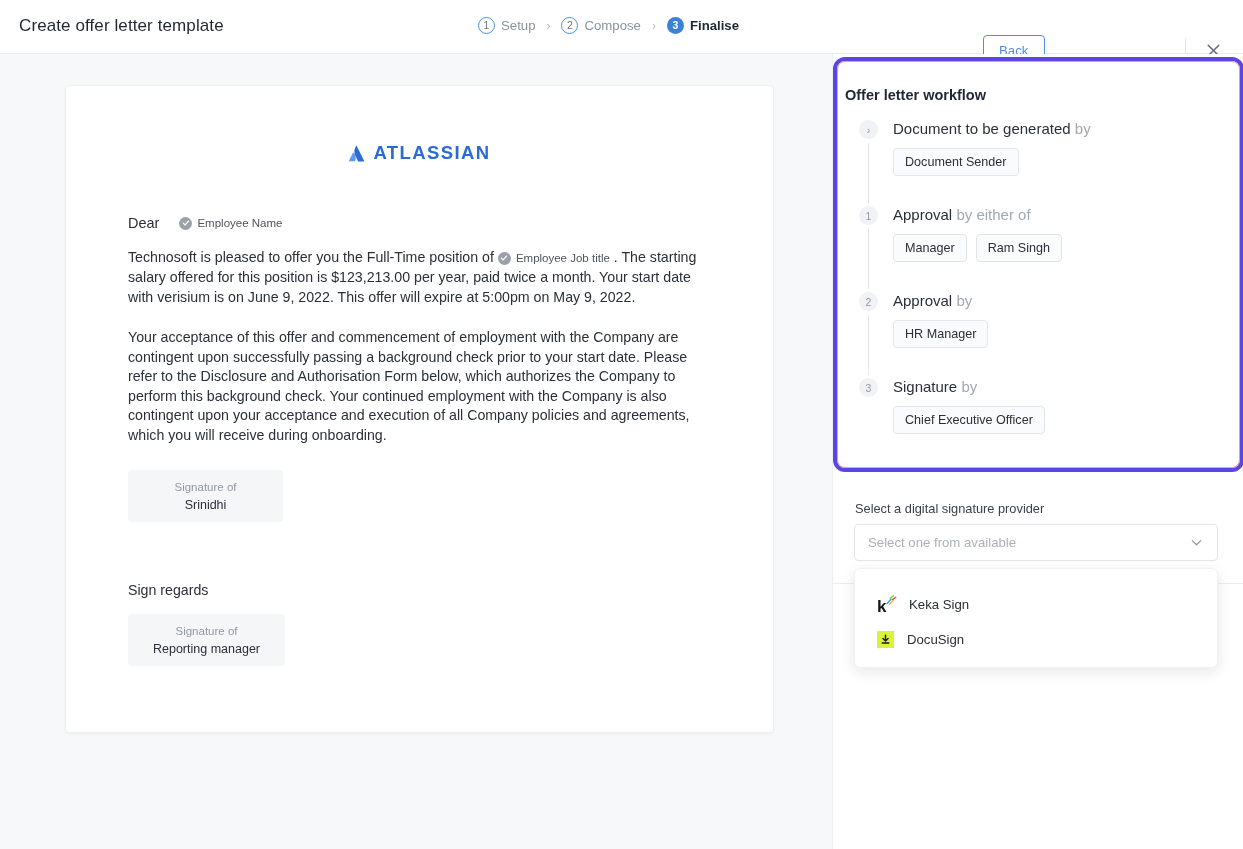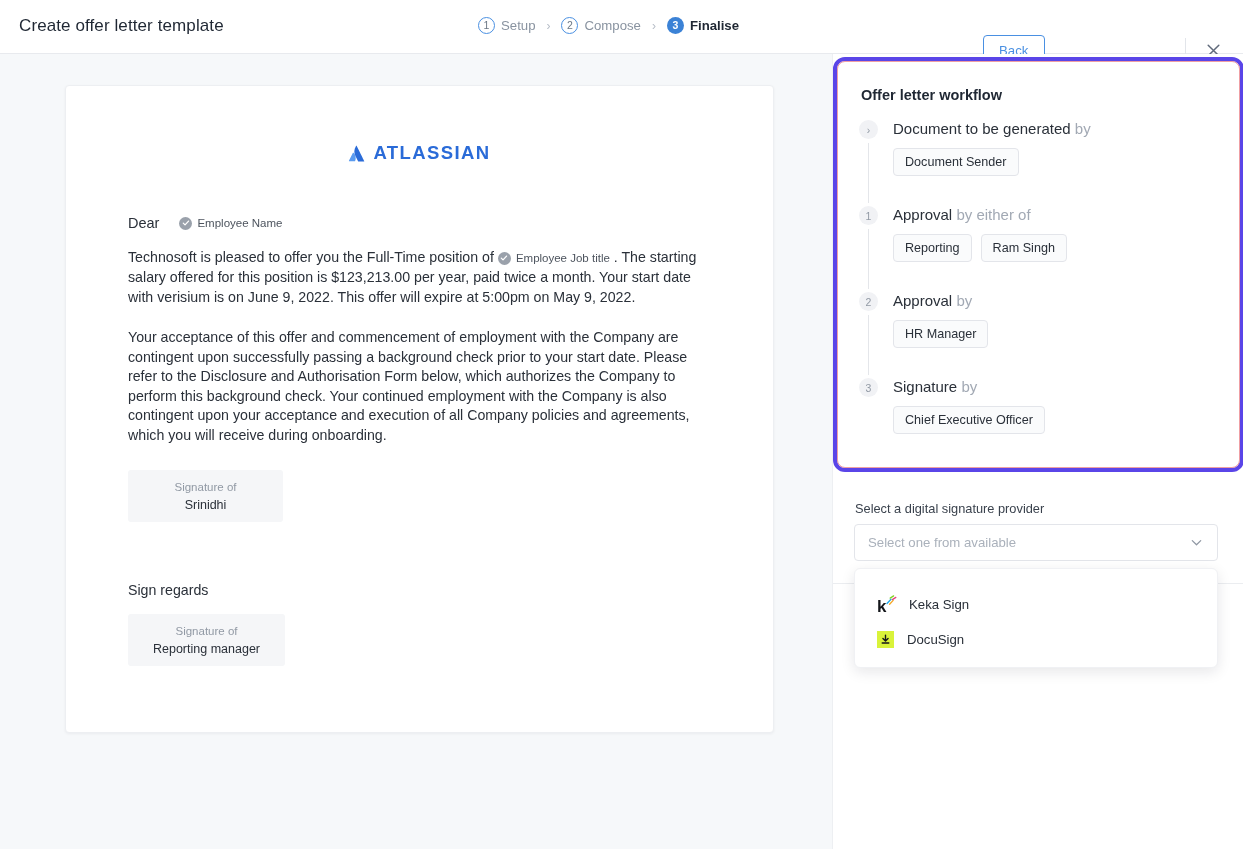--- a/index.html
+++ b/index.html
@@ -120,21 +120,21 @@
     border: 4px solid #5a45e8;
     border-radius: 12px;
     background: #ffffff;
   }
   .wf-highlight::after {
     content: ""; position: absolute; inset: 0;
     border: 1px solid rgba(226,80,90,.55);
     border-radius: 8px; pointer-events: none;
   }
   .wf-title {
-    position: absolute; left: 24px; top: 26px;
+    position: absolute; left: 8px; top: 26px;
     font-size: 14.5px; font-weight: 700; color: #1f2733;
   }
   .wf-steps { position: absolute; left: 22px; top: 58px; width: 370px; }
   .wf-step { position: relative; padding-left: 34px; }
   .wf-marker {
     position: absolute; left: 0; top: 1px;
     width: 19px; height: 19px; border-radius: 50%;
     background: #f1f2f5; color: #9199a4;
     font-size: 10.5px;
     display: flex; align-items: center; justify-content: center;
@@ -308,21 +308,21 @@
         </div>
 
         <div class="wf-step" style="padding-bottom:29px;">
           <div class="wf-marker">1</div>
           <div class="wf-line"></div>
           <div class="wf-head">
             <span>Approval</span>
             <span class="muted">by either of</span>
           </div>
           <div class="wf-chips">
-            <span class="chip">Reporting</span>
+            <span class="chip">Manager</span>
             <span class="chip">Ram Singh</span>
           </div>
         </div>
 
         <div class="wf-step" style="padding-bottom:29px;">
           <div class="wf-marker">2</div>
           <div class="wf-line"></div>
           <div class="wf-head">
             <span>Approval</span>
             <span class="muted">by</span>

